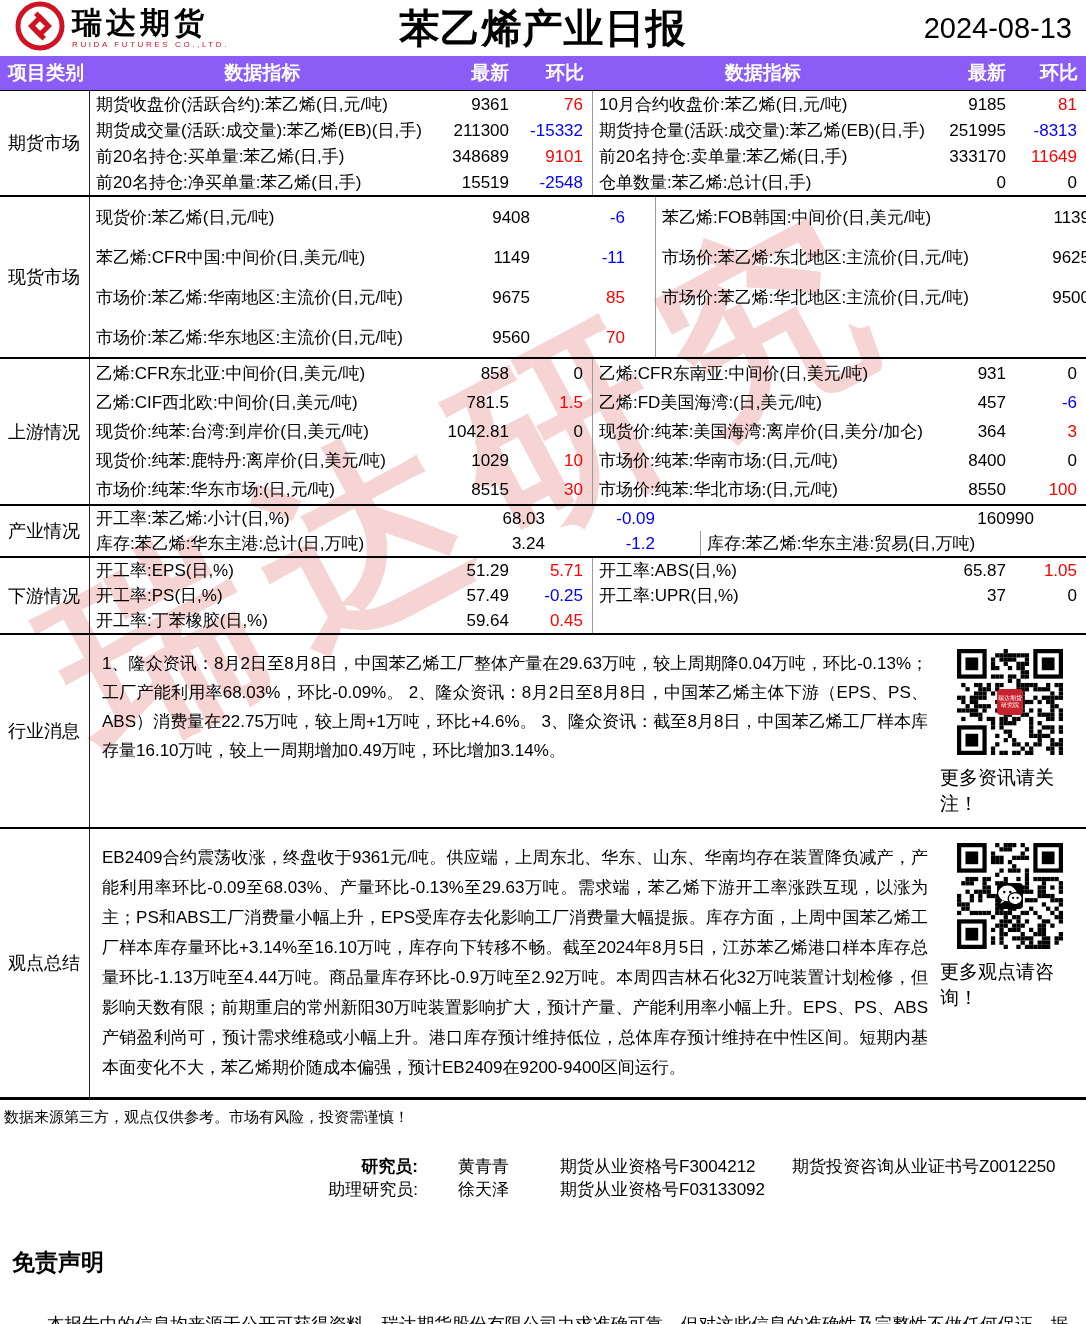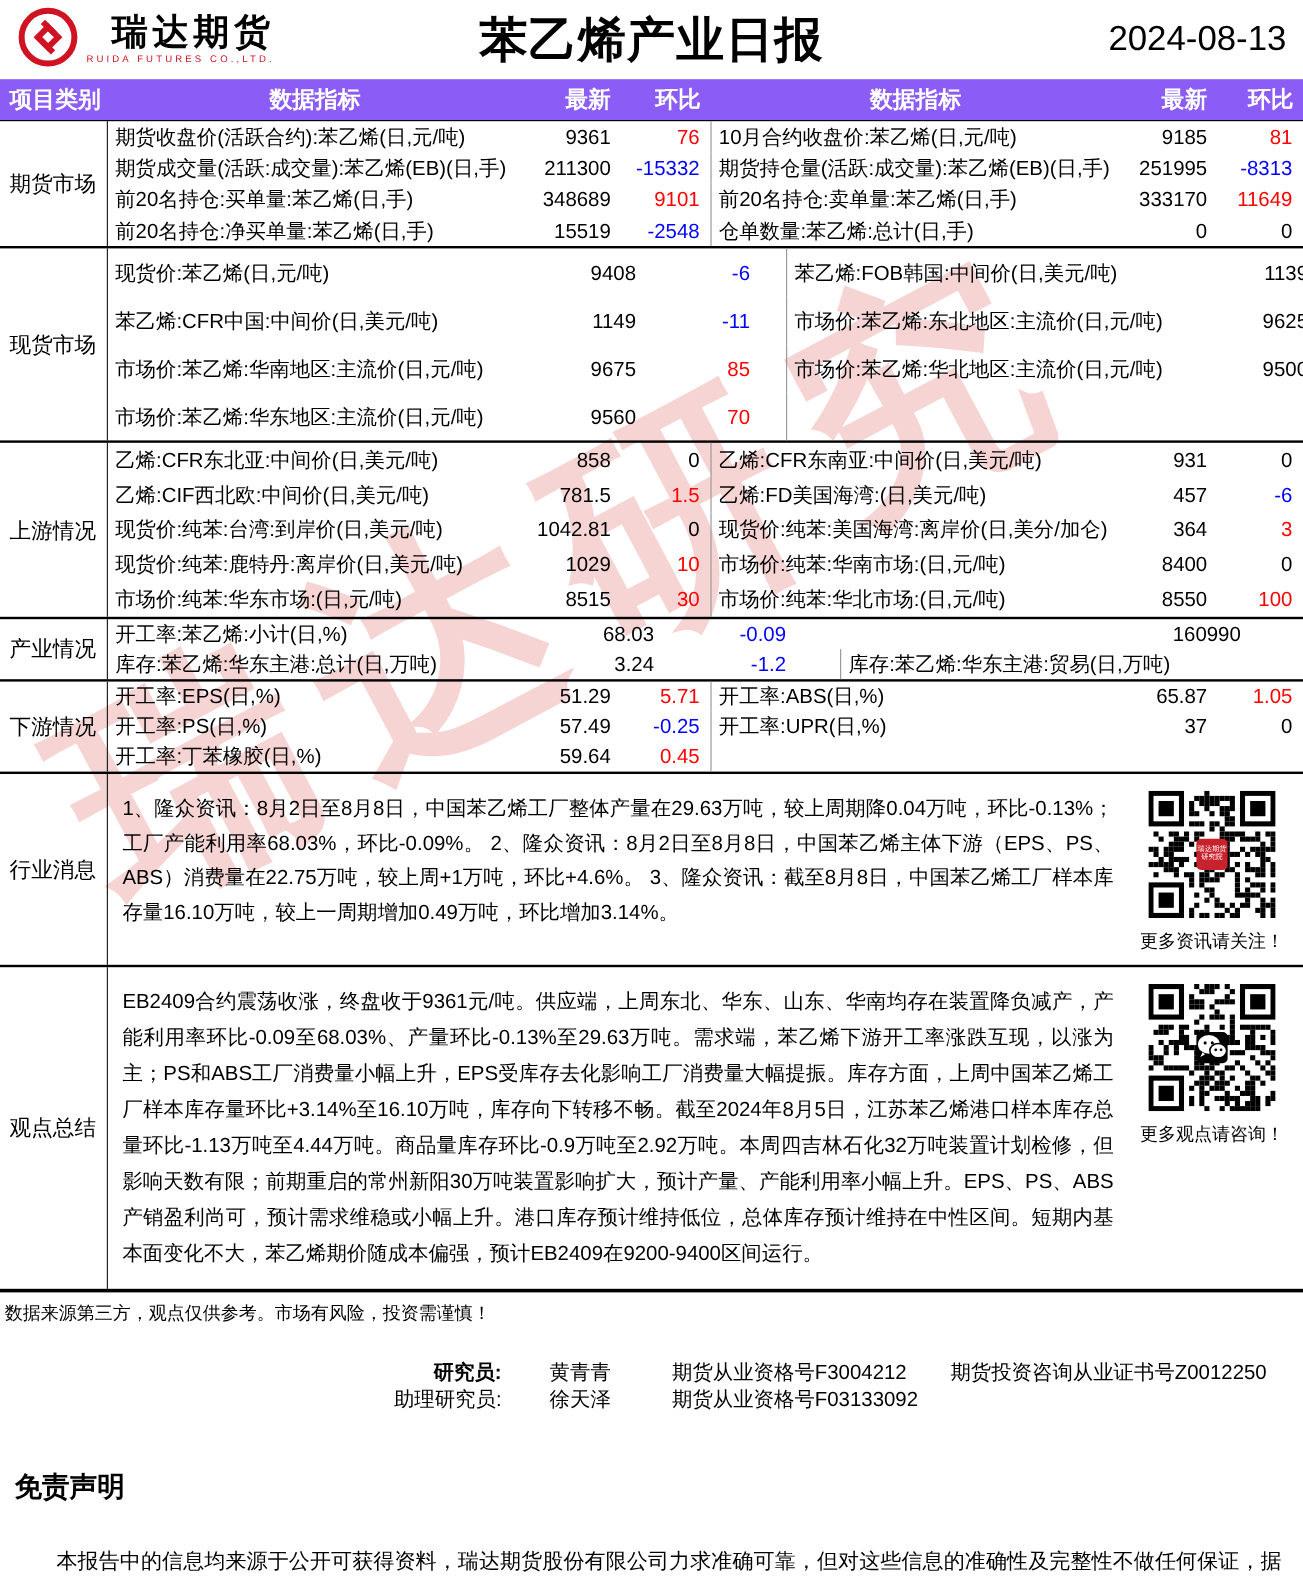--- a/index.html
+++ b/index.html
@@ -7,21 +7,21 @@
   .page { position:relative; width:1086px; height:1324px; overflow:hidden; background:#fff; }
 
   
   .watermark { position:absolute; left:70px; top:560px; font-size:200px; letter-spacing:28px;
     color:rgba(225,112,112,0.30); white-space:nowrap; transform:rotate(-28deg); transform-origin:0 50%;
     z-index:0; pointer-events:none; font-weight:bold; }
 
   .content { position:relative; z-index:1; }
 
   
-  .rpt-header { display:flex; align-items:center; height:66px; padding:0 14px; position:relative;text-align:right; }
+  .rpt-header { display:flex; align-items:center; height:56px; padding:0 14px; position:relative; }
   .logo-wrap { display:flex; align-items:center; gap:6px; }
   .logo-txt  { display:flex; flex-direction:column; }
   .logo-cn { font-size:30px; font-weight:bold; letter-spacing:4px; line-height:30px; }
   .logo-en { font-size:8px; color:#cf1322; letter-spacing:2.6px; margin-top:2px; }
   .rpt-title { position:absolute; left:50%; transform:translateX(-50%); font-size:40px; font-weight:bold; letter-spacing:1px; }
   .rpt-date { margin-left:auto; font-size:29px; }
 
   
   .tbl { width:1086px; border-bottom:3px solid #000; }
   .hrow { display:grid; grid-template-columns:90px 345px 82px 75px 342px 80px 72px;
@@ -52,21 +52,21 @@
   
   .blk-body { flex:1; display:flex; padding:10px 6px 10px 4px; }
   .blk-text { flex:1; font-size:17px; line-height:29px; padding:4px 12px 4px 8px; text-align:justify; }
   .blk-text.sum { line-height:30px; }
   .qr-col { width:140px; display:flex; flex-direction:column; align-items:center; padding-top:4px; flex-shrink:0; }
   .qr { position:relative; width:106px; height:106px; }
   .qr svg { width:106px; height:106px; display:block; }
   .qr-center { position:absolute; left:50%; top:50%; transform:translate(-50%,-50%); width:26px; height:26px;
     border-radius:4px; display:flex; align-items:center; justify-content:center; }
   .qr-center.red { background:#c8222c; color:#fff; font-size:6px; line-height:7px; text-align:center; }
-  .qr-cap { margin-top:10px; font-size:15px; }
+  .qr-cap { margin-top:10px; font-size:19px; }
 
   
   .note { font-size:15px; padding:8px 4px 2px 4px; }
   .researchers { margin:26px 0 0 308px; display:grid; grid-template-columns:112px 140px 232px auto; font-size:17px; }
   .res-label { text-align:right; padding-right:2px; }
   .res-label.b { font-weight:bold; }
   .res-name { padding-left:38px; }
 
   .disclaimer { margin-top:46px; padding:0 12px; }
   .disc-title { font-size:23px; font-weight:bold; }

